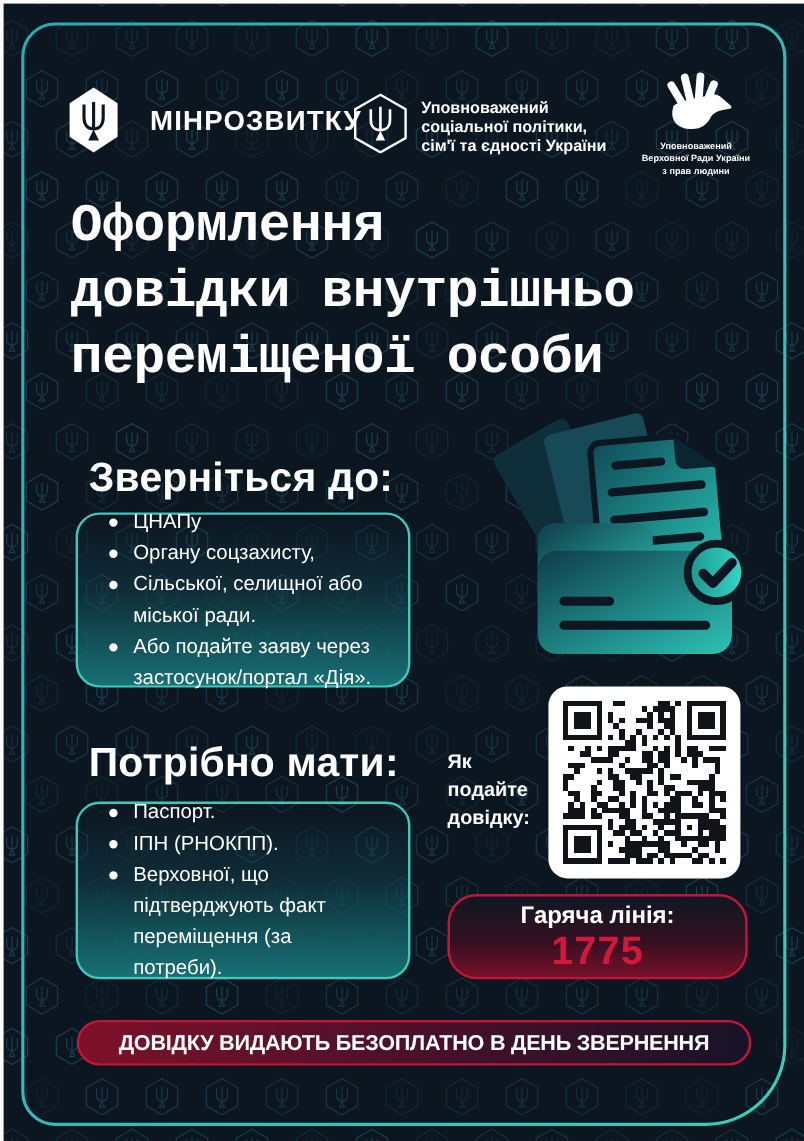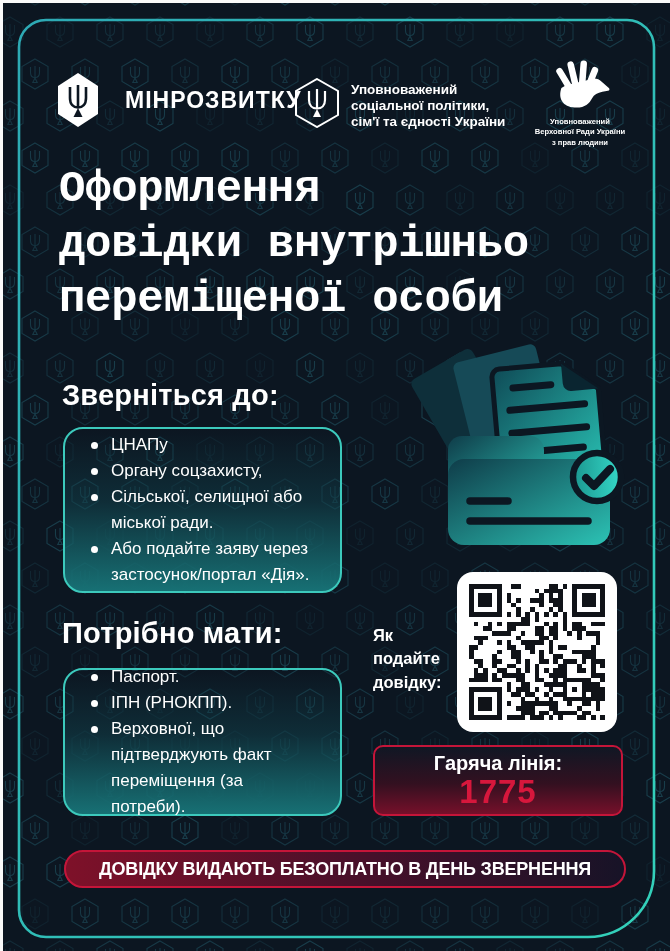--- a/index.html
+++ b/index.html
@@ -16,40 +16,40 @@
   .logo-min{left:57px;top:72px;display:flex;align-items:center;gap:26px;}
   .logo-min-text{font-size:23px;font-weight:bold;letter-spacing:1px;}
   .logo-ministry{left:294px;top:78px;display:flex;gap:11px;}
   .logo-ministry-text{font-size:13.5px;font-weight:bold;line-height:16px;padding-top:4px;}
   .logo-omb{left:516px;top:60px;width:128px;display:flex;flex-direction:column;align-items:center;}
   .logo-omb-text{font-size:7.6px;line-height:1.35;margin-top:3px;text-align:center;font-weight:bold;}
 
   
   .title{left:59px;top:162px;font-size:44px;font-weight:bold;line-height:55px;letter-spacing:-0.3px;font-family:Liberation Mono, monospace;}
 
-  .section-heading{font-size:29px;font-weight:bold;letter-spacing:0.2px;}
+  .section-heading{font-size:34px;font-weight:bold;letter-spacing:0.2px;margin-left:12px;}
   #apply-heading{left:62px;top:379px;}
   #need-heading{left:62px;top:617px;}
 
   .teal-box{left:63px;width:279px;border:2.5px solid #3cc9bc;border-radius:20px;box-sizing:border-box;
             background:linear-gradient(180deg,rgba(12,22,33,0) 0%,rgba(17,64,74,0.55) 45%,#177074 100%);
             display:flex;align-items:center;}
-  #apply-box{top:427px;height:166px;}
+  #apply-box{top:427px;height:146px;}
   #need-box{top:668px;height:148px;}
   .teal-box ul{margin:0;padding:0 24px 0 46px;list-style:none;}
   .teal-box li{position:relative;font-size:17px;line-height:26px;}
   .teal-box li::before{content:"";position:absolute;left:-20px;top:10px;width:7px;height:7px;border-radius:50%;background:#fff;}
 
   #illustration{left:408px;top:340px;}
 
   .qr-caption{left:373px;top:624px;width:80px;font-size:16.5px;line-height:1.42;font-weight:bold;}
   .qr-box{left:457px;top:572px;width:160px;height:160px;background:#ffffff;border-radius:16px;
           display:flex;align-items:center;justify-content:center;}
 
-  .hotline{left:373px;top:745px;width:250px;height:71px;border:2.5px solid #c41539;border-radius:10px;
+  .hotline{left:373px;top:745px;width:250px;height:71px;border:2.5px solid #c41539;border-radius:24px;
            box-sizing:border-box;display:flex;flex-direction:column;align-items:center;justify-content:center;
            background:linear-gradient(180deg,#101724 0%,#331020 55%,#76102a 100%);}
   .hotline-label{font-size:20px;font-weight:bold;}
   .hotline-number{font-size:33px;font-weight:bold;color:#d6173c;line-height:1.06;letter-spacing:1px;}
 
   .banner{left:64px;top:850px;width:562px;height:38px;border:2px solid #c41539;border-radius:19px;
           box-sizing:border-box;display:flex;align-items:center;justify-content:center;
           background:linear-gradient(90deg,#7e1129 0%,#46102a 55%,#171327 100%);}
   .banner-text{font-size:18px;font-weight:bold;white-space:nowrap;letter-spacing:-0.2px;transform:scaleX(1.0);}
 </style>

